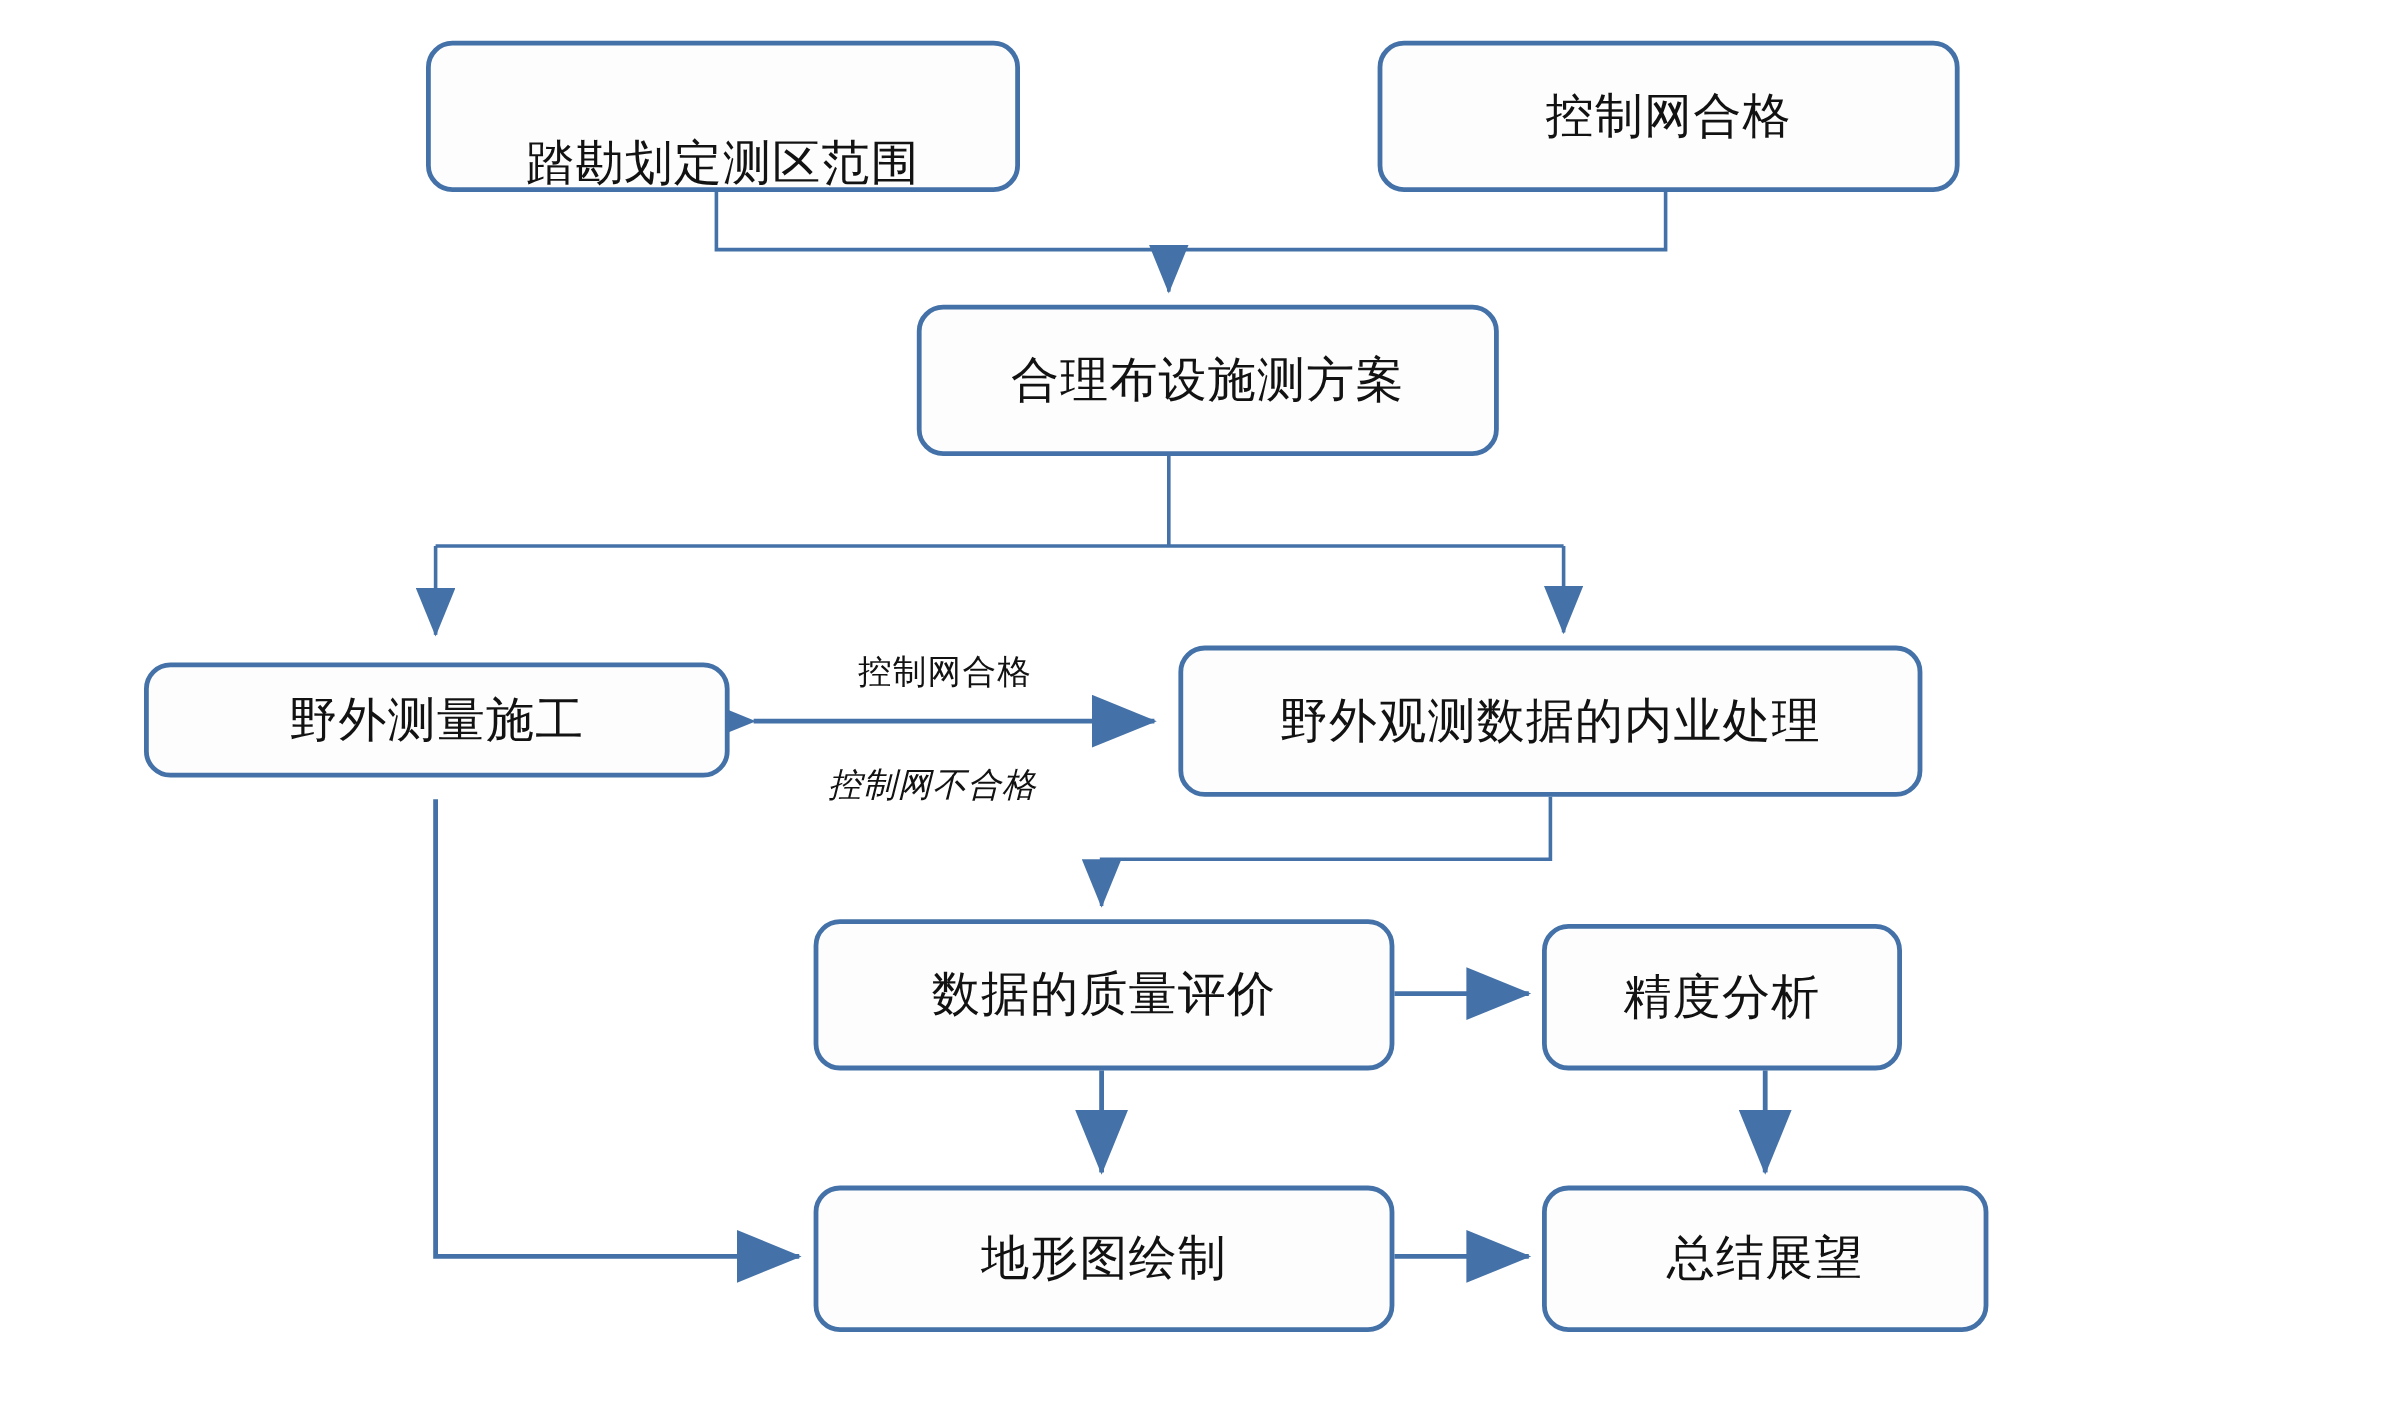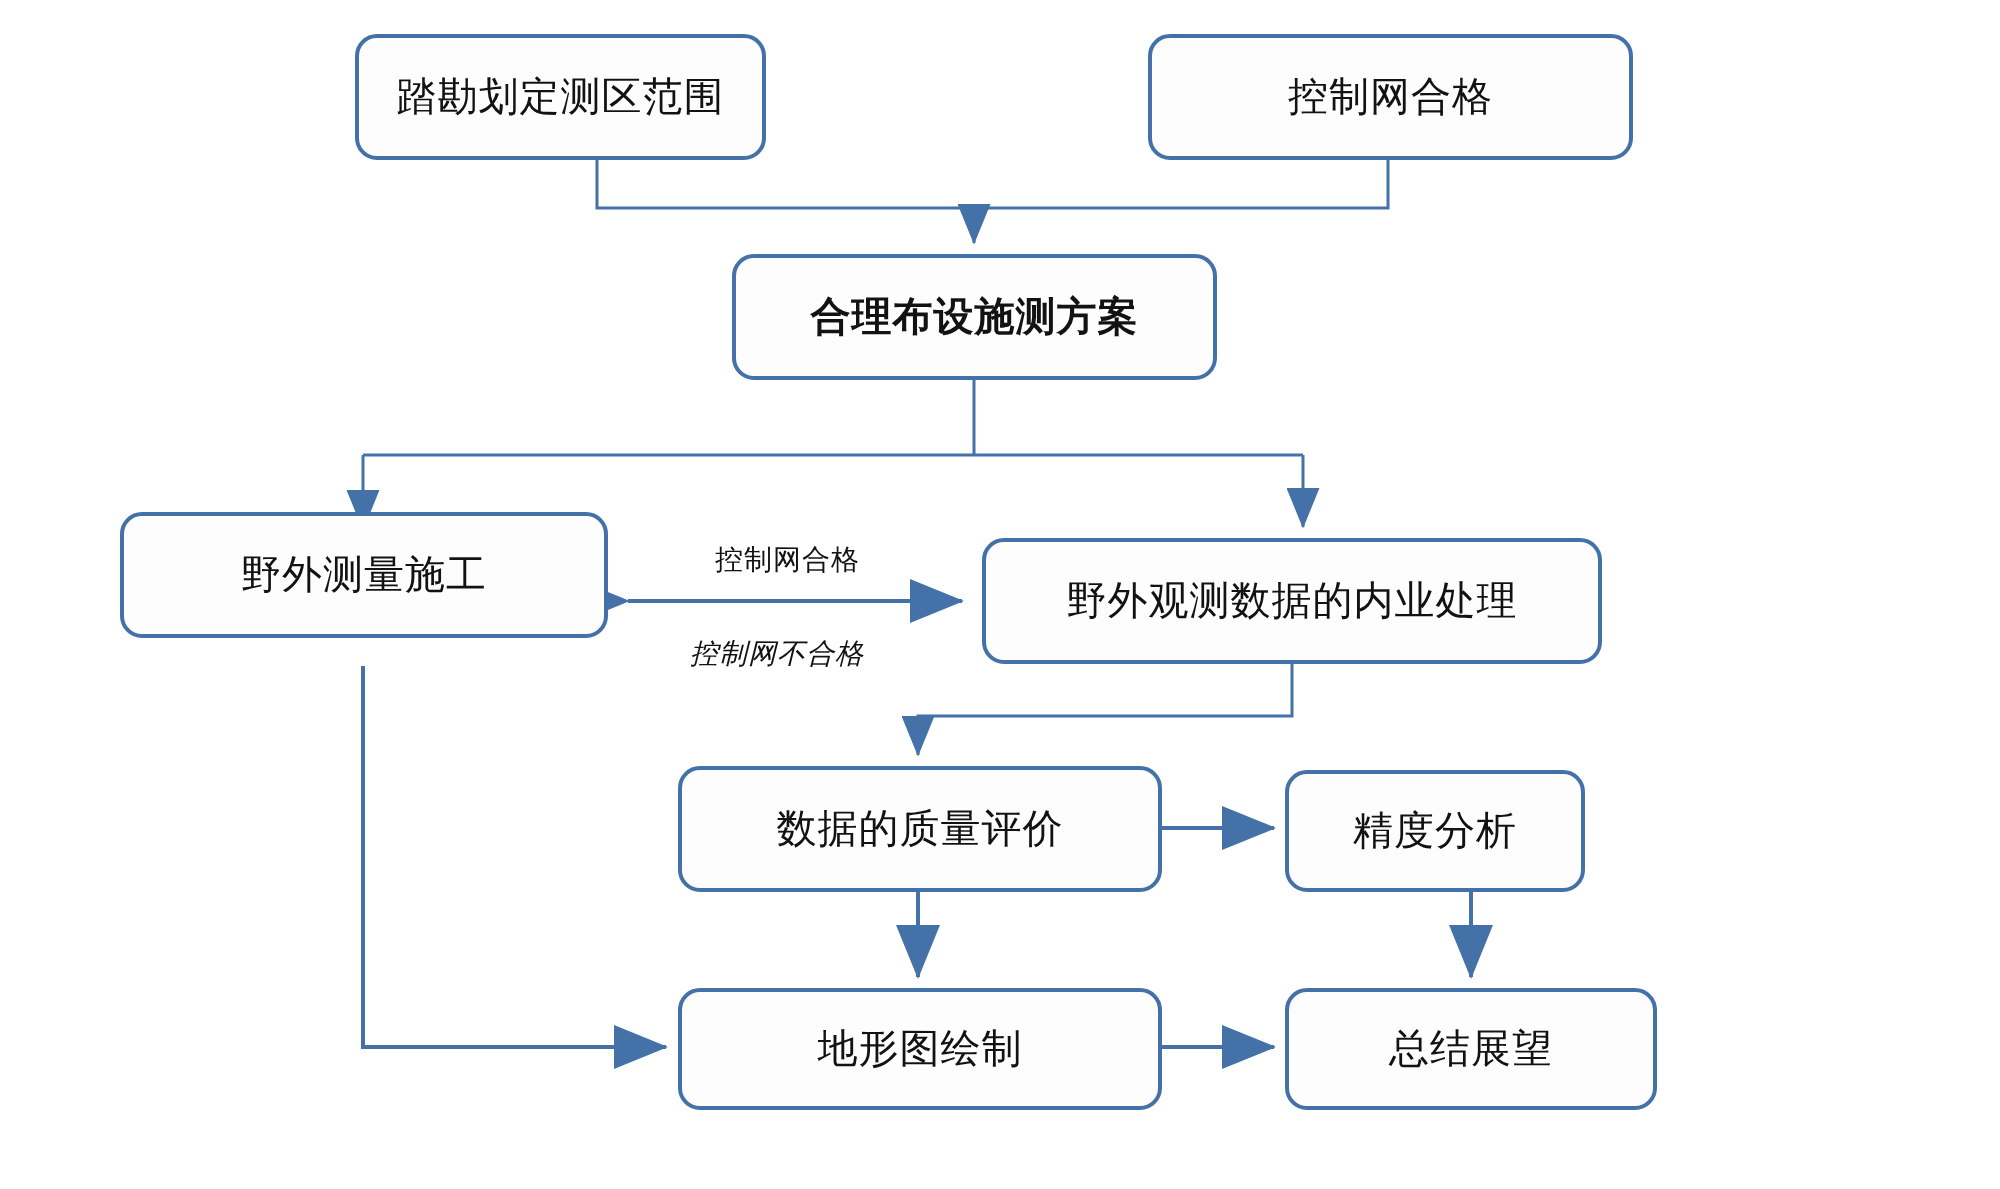--- a/index.html
+++ b/index.html
@@ -86,33 +86,33 @@
       <path d="M 918,892 L 918,977" stroke-width="4" marker-end="url(#arrowThin)"></path>
 
       <path d="M 1471,892 L 1471,977" stroke-width="4" marker-end="url(#arrowThin)"></path>
 
       <path d="M 363,666 L 363,1047 L 666,1047" stroke-width="4" marker-end="url(#arrowThin)"></path>
 
       <path d="M 1162,1047 L 1274,1047" stroke-width="4" marker-end="url(#arrowThin)"></path>
     </g>
   </svg>
 
-  <div class="node" style="left:355px; top:34px; width:411px; height:126px;">
+  <div class="node" style="left:355px; top:34px; width:495px; height:126px;align-items:flex-end;">
     <span class="node-label">踏勘划定测区范围</span>
   </div>
 
   <div class="node" style="left:1148px; top:34px; width:485px; height:126px;">
     <span class="node-label">控制网合格</span>
   </div>
 
-  <div class="node" style="left:732px; top:254px; width:485px; height:126px;font-weight:bold;">
+  <div class="node" style="left:764px; top:254px; width:485px; height:126px;">
     <span class="node-label">合理布设施测方案</span>
   </div>
 
-  <div class="node" style="left:120px; top:512px; width:488px; height:126px;">
+  <div class="node" style="left:120px; top:552px; width:488px; height:96px;">
     <span class="node-label">野外测量施工</span>
   </div>
 
   <div class="node" style="left:982px; top:538px; width:620px; height:126px;">
     <span class="node-label">野外观测数据的内业处理</span>
   </div>
 
   <div class="node" style="left:678px; top:766px; width:484px; height:126px;">
     <span class="node-label">数据的质量评价</span>
   </div>

